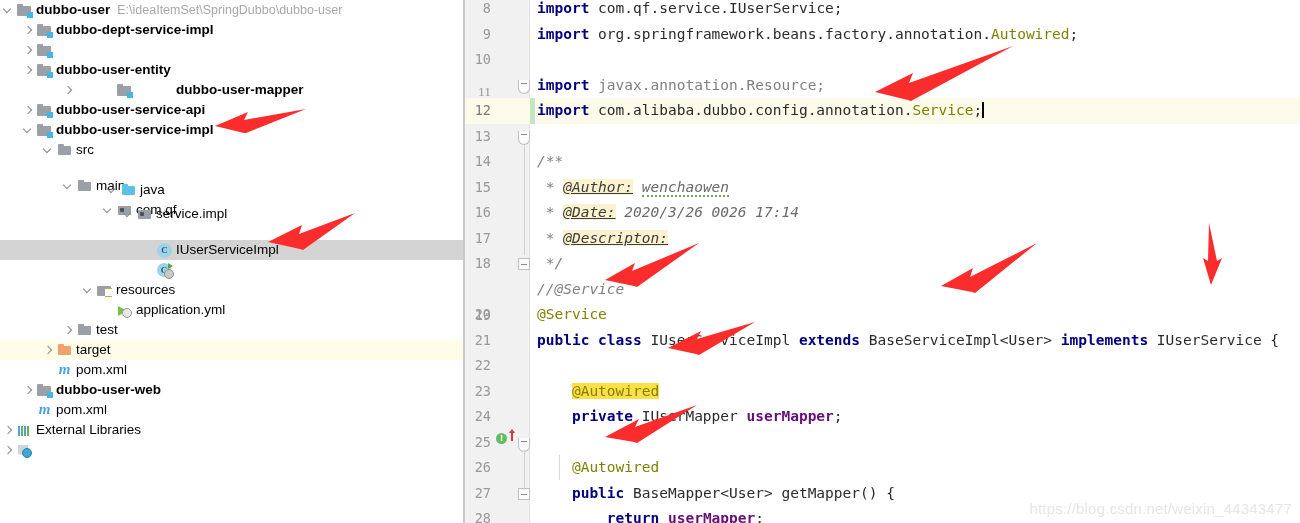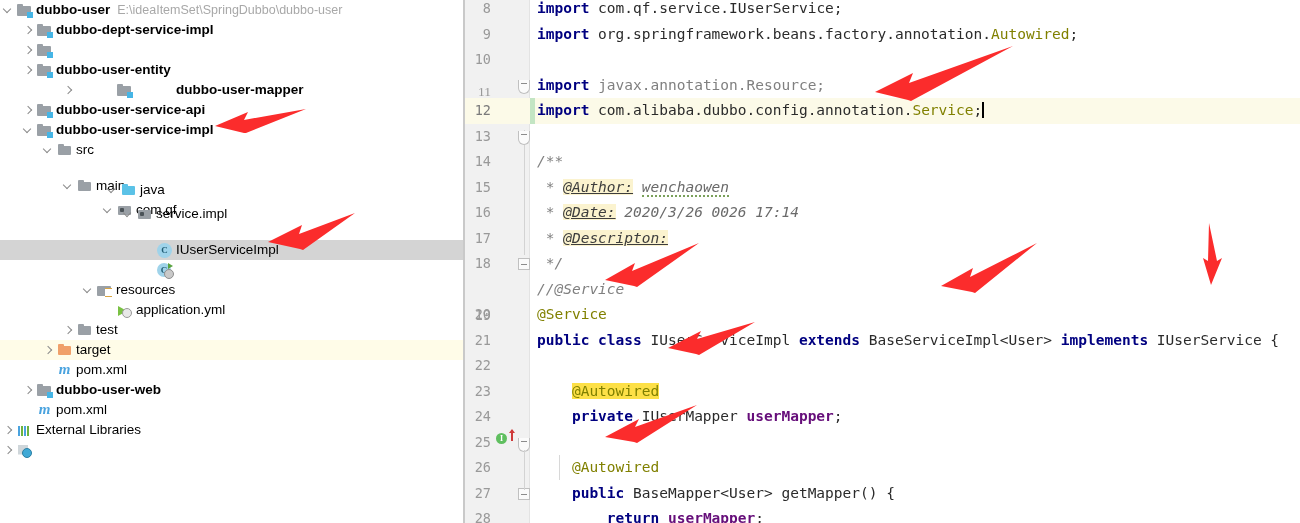--- a/index.html
+++ b/index.html
@@ -480,15 +480,16 @@
 
       <g>
         <polygon points="203,348 236,331 232,339 290,322 234,355 231,354" fill="#fb2c2c"></polygon>
       </g>
 
       <g>
         <polygon points="140,437 174,419 170,427 232,405 172,443 169,442" fill="#fb2c2c"></polygon>
       </g>
     </svg>
 
+    <div id="watermark">https://blog.csdn.net/weixin_44343477</div>
   </div>
 
 </div>
 
 </body></html>

